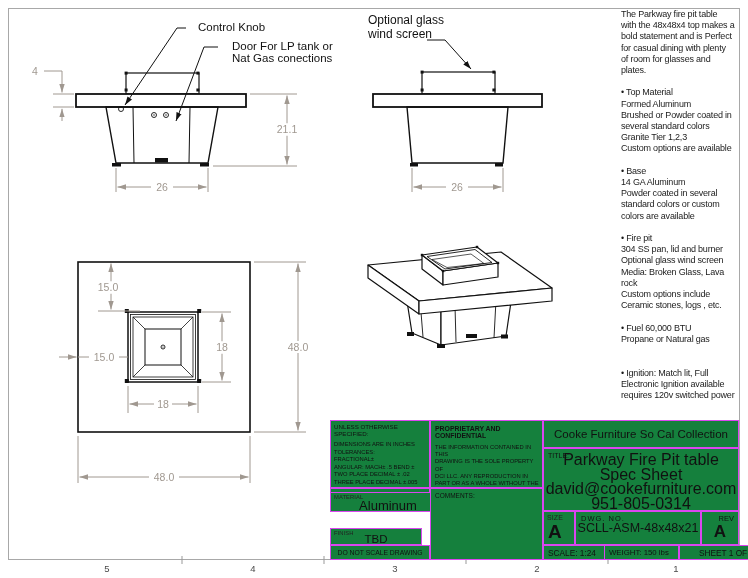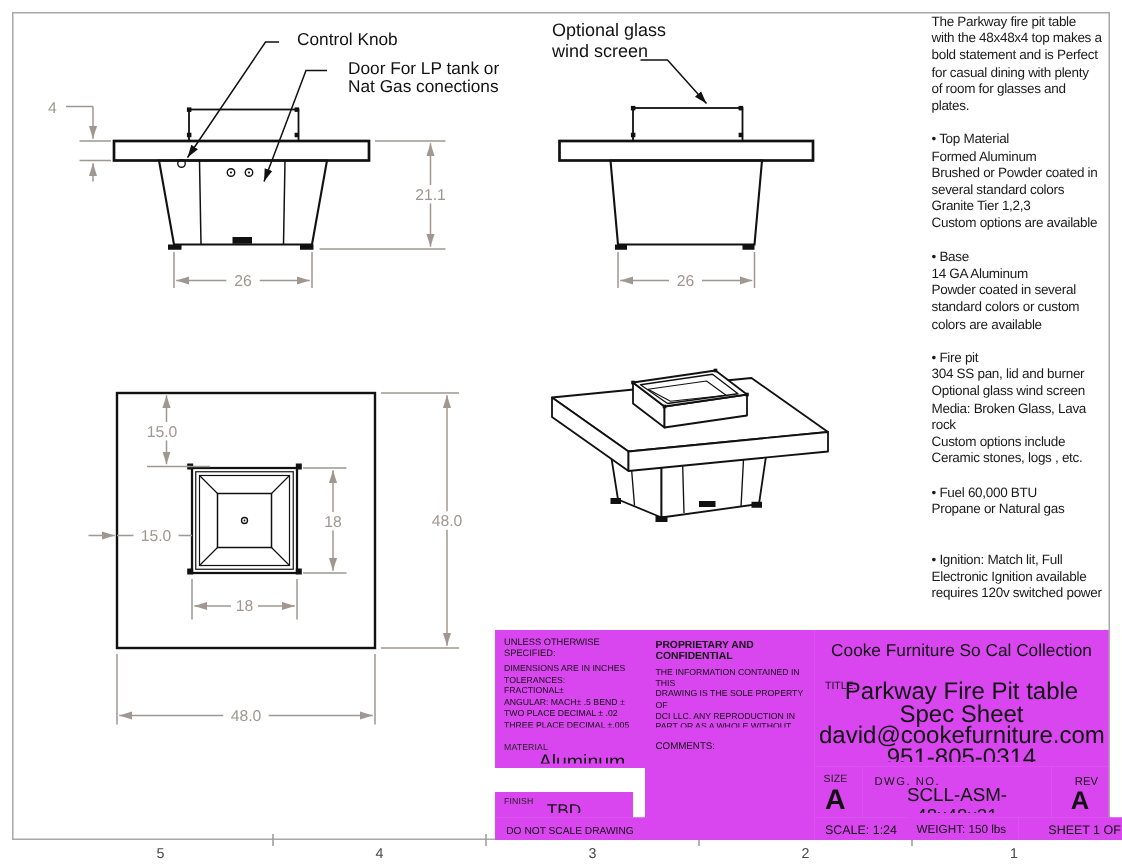--- a/index.html
+++ b/index.html
@@ -13,21 +13,21 @@
   svg text{font-family:"Liberation Sans",sans-serif;}
   .dimtxt{font-size:10.5px;fill:#a09890;}
   .zonetxt{font-size:9.5px;fill:#4a4a4a;}
   
   .callout{font-size:11.5px;color:#121212;line-height:12.4px;}
   
   #desc{left:621px;top:9px;width:121px;font-size:9px;letter-spacing:-0.2px;
         line-height:11.2px;color:#1b1b1b;}
   
   #tblock{left:330px;top:420px;width:409px;height:140px;}
-  .tb{position:absolute;box-sizing:border-box;border:3px solid #d946ef;background:#d946ef;overflow:hidden;}
+  .tb{position:absolute;box-sizing:border-box;border:1px solid #d946ef;background:#15803d;overflow:hidden;}
   .lbl{font-size:5.8px;color:#222;letter-spacing:0.1px;}
   .tol-head{font-size:6.2px;margin:2px 0 0 3px;}
   .tol-body{font-size:5.8px;line-height:7.6px;margin:4px 0 0 3px;}
   .interp{font-size:5.8px;line-height:7.2px;margin:2px 0 0 3px;}
   .cell-lab{position:absolute;left:3px;top:1px;}
   .mat-val{font-size:13px;text-align:center;margin-top:5px;}
   .fin-val{font-size:11.5px;text-align:center;margin-top:4px;}
   .dns{font-size:6.8px;text-align:center;line-height:13px;}
   .prop-head{font-size:6.9px;font-weight:bold;margin:4px 0 0 4px;letter-spacing:0;}
   .prop-body{font-size:5.8px;line-height:7.2px;margin:5px 0 0 4px;}

